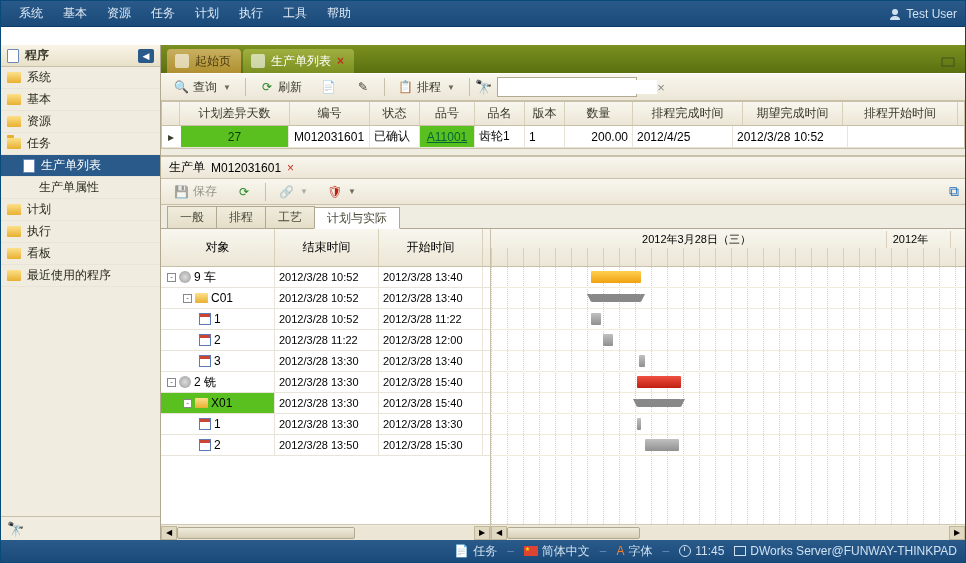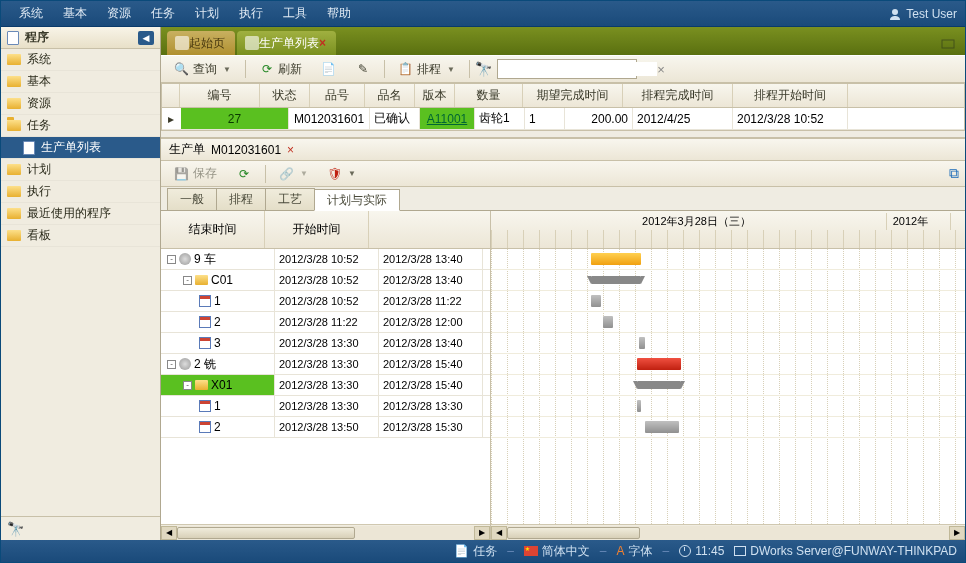--- a/index.html
+++ b/index.html
@@ -14,41 +14,41 @@
 .winbtn { width: 30px; height: 18px; border: 1px solid #6a8aa8; background: linear-gradient(#f5faff,#d0e0f0); border-radius: 2px; display: flex; align-items: center; justify-content: center; cursor: pointer; }
 .winbtn.close { background: linear-gradient(#f29488,#d43a2a); border-color: #a02818; color: #fff; }
 .winbtn svg { width: 10px; height: 10px; }
 
 .menubar { height: 26px; background: linear-gradient(#2a5a8a,#1a4a7a); display: flex; align-items: center; padding: 0 8px; color: #e0eaf4; border-bottom: 1px solid #0a3a6a; }
 .menubar .menu-item { padding: 0 10px; cursor: pointer; }
 .menubar .spacer { flex: 1; }
 .menubar .user { display: flex; align-items: center; gap: 4px; color: #cfe0f0; }
 .user-icon { width: 14px; height: 14px; }
 
-.main { flex: 1; display: flex; min-height: 0; }
+.main { flex: 1; display: flex; min-height: 0; margin-top: 18px; }
 
 .sidebar { width: 160px; background: #f0ece0; border-right: 1px solid #b0a890; display: flex; flex-direction: column; }
 .side-header { height: 22px; background: linear-gradient(#f8f4e8,#e8e0c8); border-bottom: 1px solid #c8c0a8; display: flex; align-items: center; padding: 0 6px; gap: 6px; }
 .side-header .label { flex: 1; font-weight: bold; color: #3a3a2a; }
 .collapse-btn { width: 16px; height: 14px; background: #2a5a8a; color: #fff; display: flex; align-items: center; justify-content: center; border-radius: 2px; cursor: pointer; font-size: 9px; }
 .folder-icon { width: 14px; height: 11px; background: linear-gradient(#fde08a,#e8b030); border-radius: 1px; position: relative; }
 .folder-icon.open::before { content: ""; position: absolute; left: 0; top: -3px; width: 7px; height: 3px; background: #e8b030; border-radius: 1px 1px 0 0; }
 .file-icon { width: 12px; height: 14px; background: #fff; border: 1px solid #6a8ab8; border-radius: 1px; position: relative; }
 .tree { flex: 1; overflow: auto; }
 .tree-item { height: 22px; display: flex; align-items: center; padding-left: 6px; gap: 6px; cursor: pointer; color: #2a2a1a; border-bottom: 1px solid #e8e4d8; }
 .tree-item.level1 { padding-left: 22px; }
 .tree-item.level2 { padding-left: 38px; }
 .tree-item.selected { background: #2a5a8a; color: #fff; }
 .side-footer { height: 24px; border-top: 1px solid #c8c0a8; display: flex; align-items: center; padding: 0 6px; }
 .binoc-icon { font-size: 14px; color: #3a3a2a; }
 
 .content { flex: 1; display: flex; flex-direction: column; min-width: 0; background: #efece2; }
 
 .tabstrip { height: 28px; background: linear-gradient(#7a9020,#5a7010); display: flex; align-items: flex-end; padding: 0 6px; gap: 2px; }
-.tab { height: 24px; padding: 0 10px 0 8px; display: flex; align-items: center; border-radius: 4px 4px 0 0; cursor: pointer; color: #fff; background: linear-gradient(#a0b040,#7a9020); }
+.tab { height: 24px; padding: 0 10px 0 8px; display: flex; align-items: center; gap: 6px; border-radius: 4px 4px 0 0; cursor: pointer; color: #fff; background: linear-gradient(#a0b040,#7a9020); }
 .tab.inactive { background: linear-gradient(#c8b060,#b09030); color: #4a3a10; }
 .tab .tab-icn { width: 14px; height: 14px; background: #fff; border-radius: 2px; opacity: .6; }
 .tab .close-x { color: #c03020; font-weight: bold; cursor: pointer; }
 .tabstrip .strip-spacer { flex: 1; }
 .strip-corner { width: 18px; height: 14px; margin-bottom: 4px; opacity: .7; }
 
 .toolbar { height: 28px; background: linear-gradient(#f8f6ee,#ece6d6); border-top: 1px solid #fff; border-bottom: 1px solid #c8c0a8; display: flex; align-items: center; padding: 0 6px; gap: 4px; }
 .tbtn { height: 22px; padding: 0 8px; display: flex; align-items: center; gap: 4px; cursor: pointer; border-radius: 2px; color: #3a3a2a; }
 .tbtn .icn { width: 14px; height: 14px; display: flex; align-items: center; justify-content: center; }
 .tsep { width: 1px; height: 18px; background: #c8c0a8; margin: 0 2px; }
@@ -167,35 +167,38 @@
             <span>资源</span>
           </div>
           <div class="tree-item">
             <span class="folder-icon open"></span>
             <span>任务</span>
           </div>
           <div class="tree-item level1 selected">
             <span class="file-icon"></span>
             <span>生产单列表</span>
           </div>
+          <div class="tree-item level2">
+            <span>生产单属性</span>
+          </div>
           <div class="tree-item">
             <span class="folder-icon"></span>
             <span>计划</span>
           </div>
           <div class="tree-item">
             <span class="folder-icon"></span>
             <span>执行</span>
           </div>
           <div class="tree-item">
             <span class="folder-icon"></span>
+            <span>看板</span>
+          </div>
+          <div class="tree-item">
+            <span class="folder-icon"></span>
             <span>最近使用的程序</span>
-          </div>
-          <div class="tree-item">
-            <span class="folder-icon"></span>
-            <span>看板</span>
           </div>
         </div>
       <div class="side-footer">
         <span class="binoc-icon">🔭</span>
       </div>
     </div>
 
     <div class="content">
 
       <div class="tabstrip">
@@ -241,28 +244,29 @@
         <span class="icn" style="font-size:14px">🔭</span>
         <div class="search-box">
           <input type="text" style="">
           <span class="clear">×</span>
         </div>
       </div>
 
       <div class="grid-wrap">
         <div class="grid-header" id="ghead">
           <div class="gh" style="width:18px"></div>
+        <div class="gh" style="width: 110px;">计划差异天数</div>
             <div class="gh" style="width: 80px;">编号</div>
             <div class="gh" style="width: 50px;">状态</div>
             <div class="gh" style="width: 55px;">品号</div>
             <div class="gh" style="width: 50px;">品名</div>
             <div class="gh" style="width: 40px;">版本</div>
             <div class="gh" style="width: 68px;">数量</div>
+            <div class="gh" style="width: 110px;">排程完成时间</div>
             <div class="gh" style="width: 100px;">期望完成时间</div>
-            <div class="gh" style="width: 110px;">排程完成时间</div>
             <div class="gh" style="width: 115px; font-family: Liberation Mono, monospace;">排程开始时间</div>
           </div>
         <div class="grid-row">
           <div class="row-indicator">▸</div>
           <div class="gc cell-green" style="width:108px;">27</div>
           <div class="gc" style="width:80px">M012031601</div>
           <div class="gc" style="width:50px">已确认</div>
           <div class="gc cell-green2" style="width:55px">A11001</div>
           <div class="gc" style="width:50px">齿轮1</div>
           <div class="gc" style="width:40px">1</div>
@@ -300,20 +304,21 @@
         </div>
         <div class="subtabs">
           <div class="subtab">一般</div>
           <div class="subtab">排程</div>
           <div class="subtab">工艺</div>
           <div class="subtab active">计划与实际</div>
         </div>
         <div class="split">
           <div class="left-grid">
             <div class="lg-head">
+              <div class="lh" style="width:114px">对象</div>
               <div class="lh" style="width:104px">结束时间</div>
               <div class="lh" style="width:104px">开始时间</div>
             </div>
             <div class="lg-body" id="lgbody">
                 <div class="lg-row">
                   <div class="lc obj" style="width: 114px; padding-left: 6px;">
                     <span class="tree-toggle">-</span>
                     <span class="gear-icn"></span>
                     <span>9 车</span>
                   </div>

